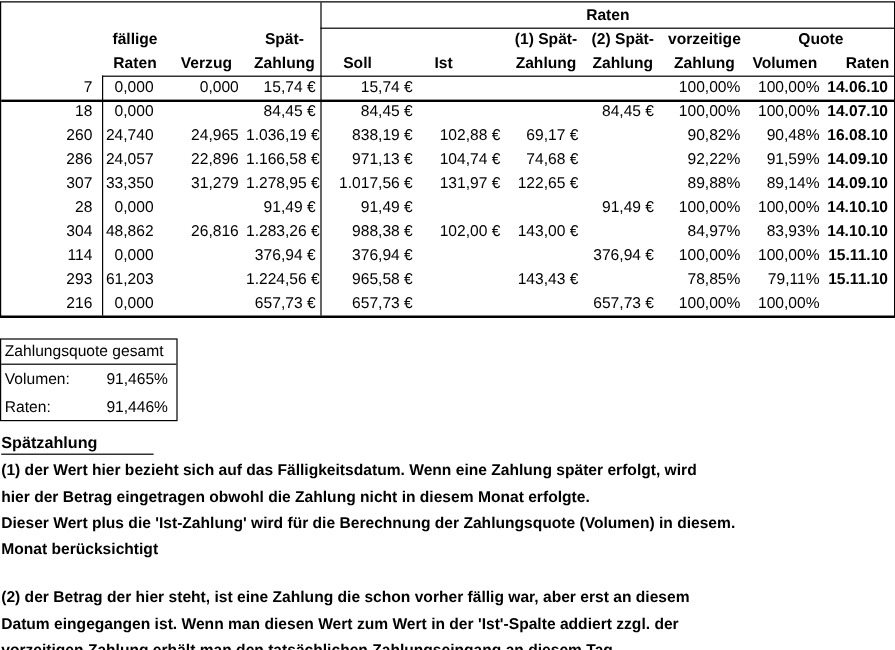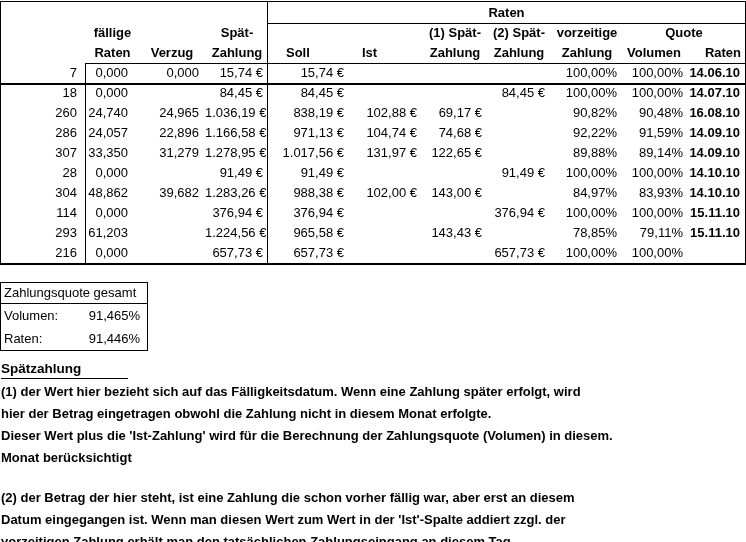--- a/index.html
+++ b/index.html
@@ -137,21 +137,21 @@
       <div class="c al-r" style="padding-right: 6px;">91,49 €</div>
       <div class="c al-r" style="padding-right: 5px;">91,49 €</div>
       <div class="c al-r" style="padding-right: 6px;"></div>
       <div class="c al-r" style="padding-right: 5px;"></div>
       <div class="c al-r" style="padding-right: 6px;">91,49 €</div>
       <div class="c al-r" style="padding-right: 6px;">100,00%</div>
       <div class="c al-r" style="padding-right: 4px;">100,00%</div>
       <div class="c al-r bold" style="padding-right: 5px;">14.10.10</div>
       <div class="c al-r" style="padding-right: 9px;">304</div>
       <div class="c al-r" style="padding-right: 11px;">48,862</div>
-      <div class="c al-r" style="padding-right: 6px;">39,682</div>
+      <div class="c al-r" style="padding-right: 6px;">26,816</div>
       <div class="c al-r" style="padding-right: 6px;">1.283,26 €</div>
       <div class="c al-r" style="padding-right: 5px;">988,38 €</div>
       <div class="c al-r" style="padding-right: 6px;">102,00 €</div>
       <div class="c al-r" style="padding-right: 5px;">143,00 €</div>
       <div class="c al-r" style="padding-right: 6px;"></div>
       <div class="c al-r" style="padding-right: 6px;">84,97%</div>
       <div class="c al-r" style="padding-right: 4px;">83,93%</div>
       <div class="c al-r bold" style="padding-right: 5px;">14.10.10</div>
       <div class="c al-r" style="padding-right: 9px;">114</div>
       <div class="c al-r" style="padding-right: 11px;">0,000</div>

